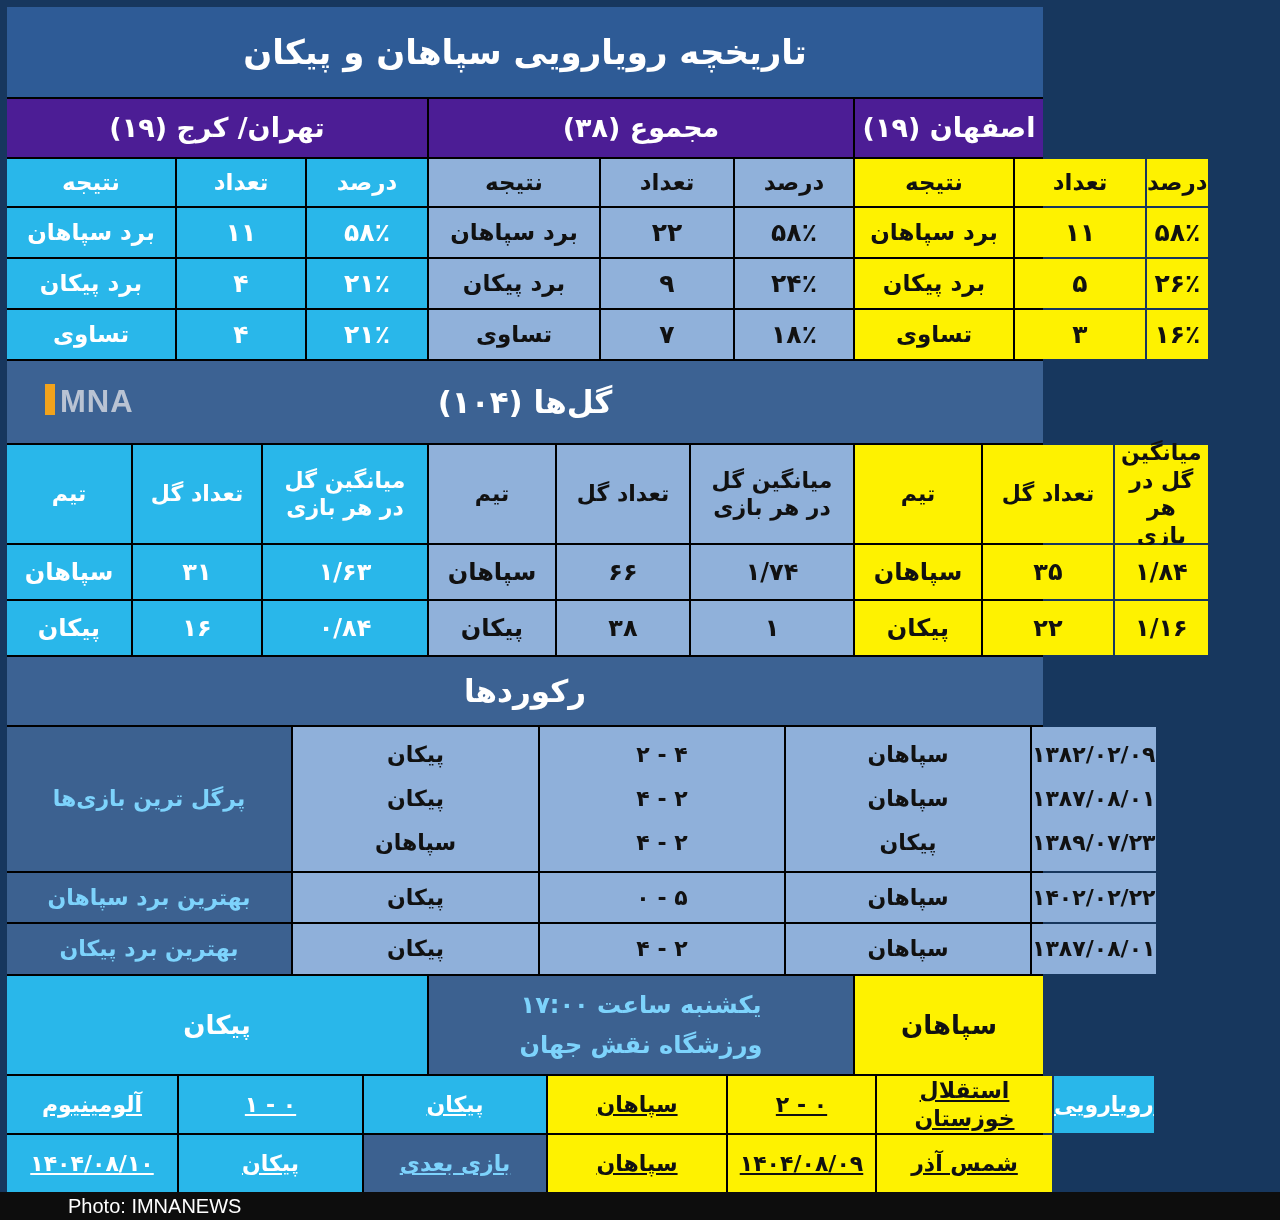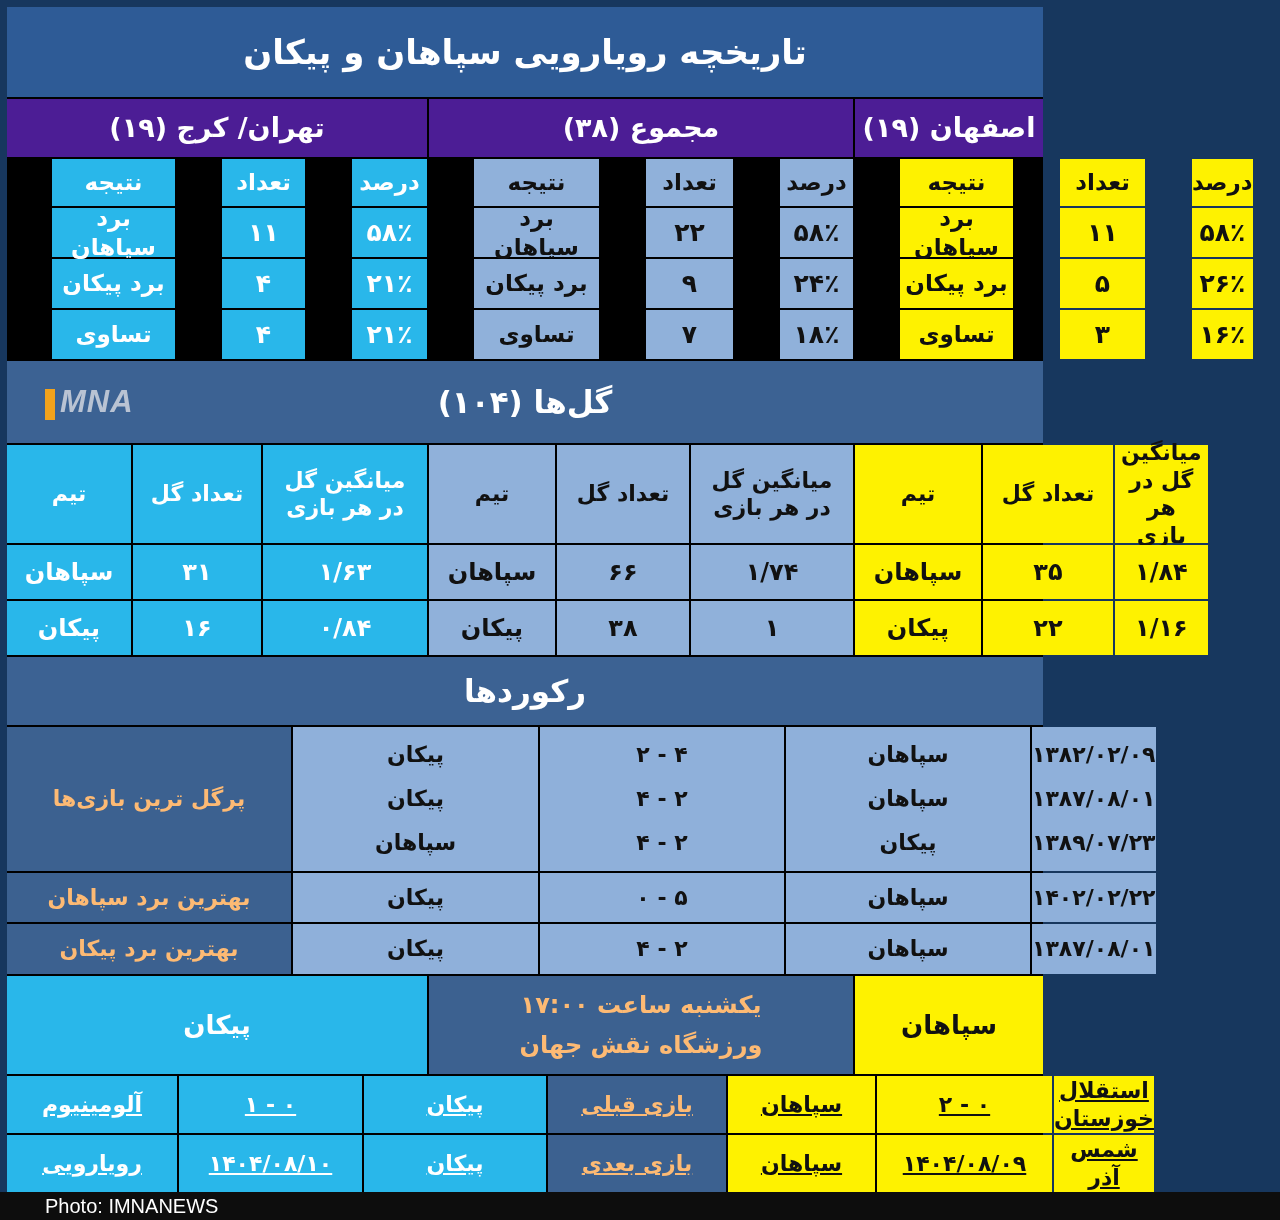--- a/index.html
+++ b/index.html
@@ -17,28 +17,28 @@
   .title-band{height:90px;font-size:34px;}
   .sub-band{background:#3c6293;position:relative;}
   .goals-band{height:82px;font-size:31px;}
   .records-band{height:68px;font-size:31px;}
   .grid{display:grid;gap:2px;background:#000;}
   .cell{display:flex;align-items:center;justify-content:center;text-align:center;line-height:1.25;}
   .hdr{background:#4c1d95;color:#fff;font-size:27px;}
   .c{background:#29b7ea;color:#fff;}
   .s{background:#90b1da;color:#111;}
   .y{background:#fef200;color:#111;}
-  .d{background:#3c6190;color:#fdba74;}
+  .d{background:#3c6190;color:#7dd3fc;}
   .lb{background:#8fb0da;color:#111;}
   .results-hdr{grid-template-columns:420px 424px 1fr;height:58px;}
   .results-tbl{
     grid-template-columns:168px 128px 120px 170px 132px 118px 158px 130px 1fr;
     grid-template-rows:47px 49px 49px 49px;
   }
-  .results-tbl .cell{font-size:23px;margin-left:45px;}
+  .results-tbl .cell{font-size:23px;}
   .results-tbl .val{font-size:25px;}
   .goals-tbl{
     grid-template-columns:124px 128px 164px 126px 132px 162px 126px 130px 1fr;
     grid-template-rows:98px 54px 54px;
   }
   .goals-tbl .cell{font-size:22px;padding:0 6px;}
   .goals-tbl .val{font-size:24px;}
   .records-tbl{
     grid-template-columns:284px 245px 244px 244px 1fr;
     grid-template-rows:144px 49px 50px;
@@ -48,27 +48,27 @@
   .rec-multi span{display:block;}
   .matchup{grid-template-columns:420px 424px 1fr;height:98px;}
   .matchup .cell{font-size:26px;}
   .matchup .mid{flex-direction:column;gap:10px;font-size:24px;}
   .fixtures{
     grid-template-columns:170px 183px 182px 178px 147px 175px 1fr;
     grid-template-rows:57px 57px;
   }
   .fixtures .cell{font-size:22px;text-decoration:underline;}
   .num{direction:ltr;unicode-bidi:isolate;}
-  .logo{position:absolute;left:38px;top:50%;transform:translateY(-50%);display:flex;align-items:flex-end;gap:5px;font-style:italic;}
+  .logo{position:absolute;left:38px;top:50%;transform:translateY(-50%);display:flex;align-items:flex-start;gap:5px;}
   .logo-i{display:block;width:10px;height:31px;background:#f2a31c;}
   .logo-mna{font-size:31px;color:#b9c3d3;letter-spacing:1px;font-family:"Liberation Sans",sans-serif;}
   .photo-bar{
     position:absolute;left:0;bottom:0;width:1280px;height:28px;background:#0d0d0d;
     display:flex;align-items:center;color:#fff;font-weight:400;
-    font-family:"Liberation Sans",sans-serif;font-size:20px;padding-left:45px;box-sizing:border-box;
+    font-family:"Liberation Sans",sans-serif;font-size:20px;padding-left:68px;box-sizing:border-box;
   }
 </style>
 </head>
 <body>
 
 <div class="poster">
   <div class="table">
 
     <div class="band title-band">
       <span dir="rtl">تاریخچه رویارویی سپاهان و پیکان</span>
@@ -375,23 +375,20 @@
 
       <div class="cell c">
           <span dir="rtl">آلومینیوم</span>
         </div>
       <div class="cell c">
           <span class="num" dir="ltr">۱ - ۰</span>
         </div>
       <div class="cell c">
           <span dir="rtl">پیکان</span>
         </div>
-      <div class="cell d">
-          <span dir="rtl">بازی قبلی</span>
-        </div>
       <div class="cell y">
           <span dir="rtl">سپاهان</span>
         </div>
       <div class="cell y">
           <span class="num" dir="ltr">۲ - ۰</span>
         </div>
       <div class="cell y">
           <span dir="rtl">استقلال خوزستان</span>
         </div>
 

